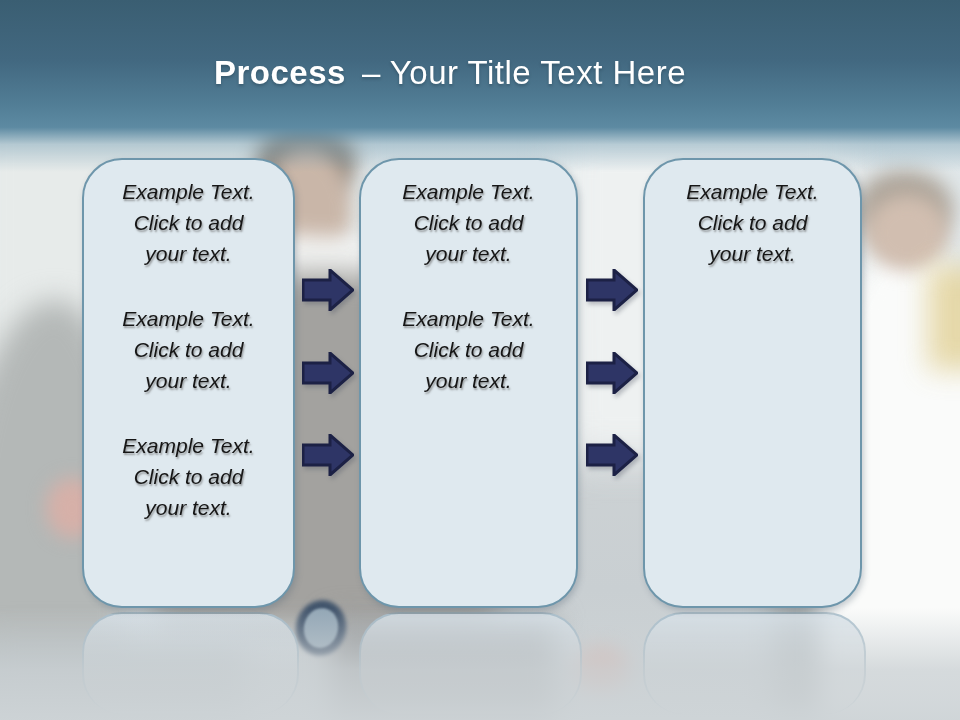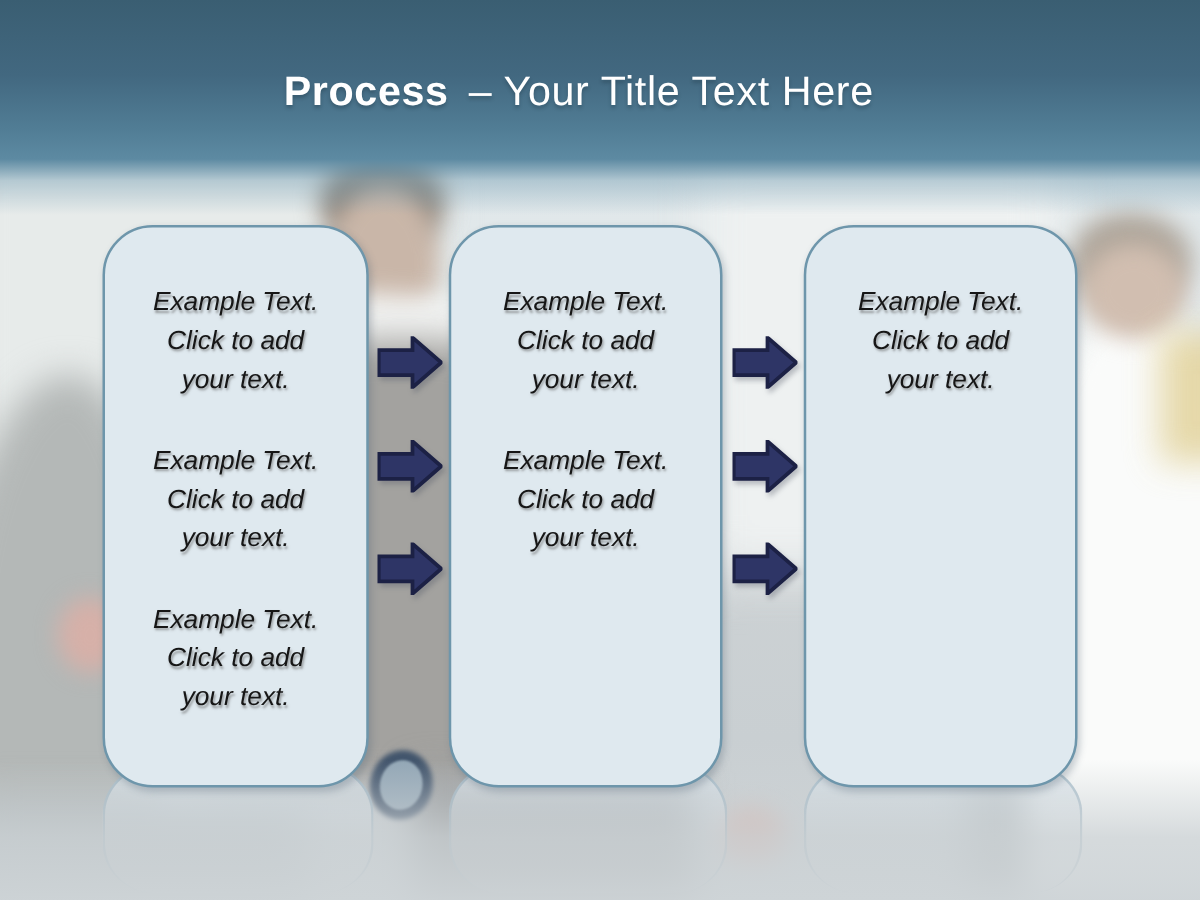--- a/index.html
+++ b/index.html
@@ -35,30 +35,30 @@
   .refl1 { left:82px;  width:213px; }
   .refl2 { left:359px; width:219px; }
   .refl3 { left:643px; width:219px; }
   .refl-fade { position:absolute; left:0; top:608px; width:960px; height:112px;
                background:linear-gradient(180deg,rgba(203,209,212,0) 0%,rgba(203,209,212,0.78) 55%,rgba(206,212,215,0.95) 100%); }
   
   .header {
     position:absolute; left:0; top:0; width:960px; height:172px;
     background:linear-gradient(180deg,#3a5e72 0%,#426880 35%,#517d95 60%,#5d8aa2 74%,rgba(120,160,180,0.45) 84%,rgba(190,210,220,0) 100%);
   }
-  .title { position:absolute; left:17px; top:54px; width:892px; margin:0; text-align:center;
+  .title { position:absolute; left:4px; top:54px; width:892px; margin:0; text-align:center;
            font-size:33px; line-height:38px; color:#ffffff; font-weight:400;
            text-shadow:0 2px 3px rgba(20,40,50,0.3); letter-spacing:0.5px; }
   .title .t-bold { font-weight:700; }
   .title .t-rest { margin-left:16px; }
   
   .box {
-    position:absolute; top:180px; height:450px; box-sizing:border-box;
+    position:absolute; top:158px; height:450px; box-sizing:border-box;
     background:#dfe9ef; border:2.5px solid #6e96ab; border-radius:40px;
-    padding-top:44px; box-shadow:2px 3px 6px rgba(90,105,120,0.32);
+    padding-top:16px; box-shadow:2px 3px 6px rgba(90,105,120,0.32);
   }
   .box1 { left:82px;  width:213px; }
   .box2 { left:359px; width:219px; }
   .box3 { left:643px; width:219px; }
   .item {
     height:93px; margin:0 6px 34px 6px; text-align:center;
     font-style:italic; font-size:21px; line-height:31px; color:#161616;
     white-space:pre-line; cursor:pointer;
     text-shadow:1px 2px 2px rgba(95,95,95,0.6);
   }

